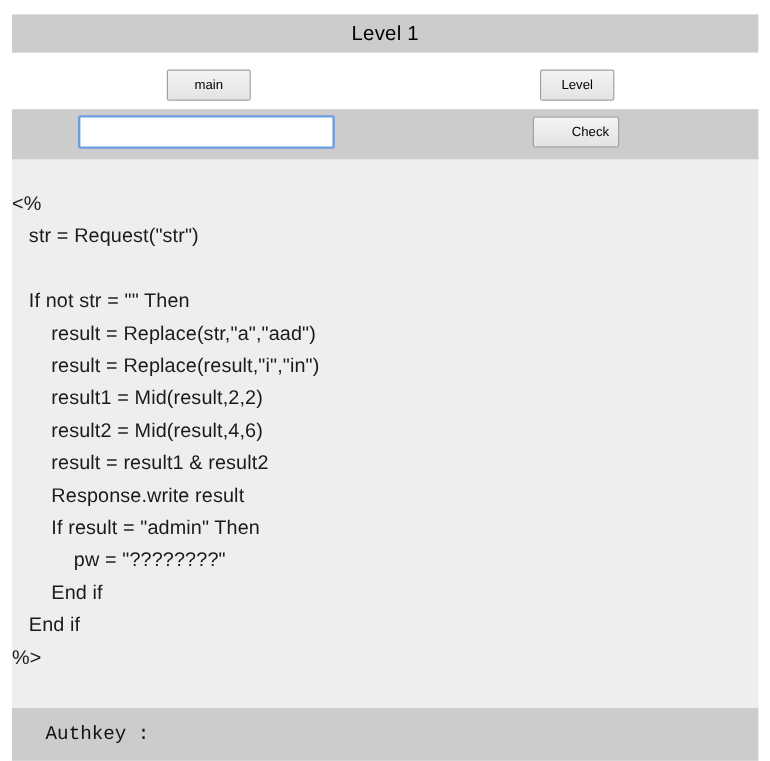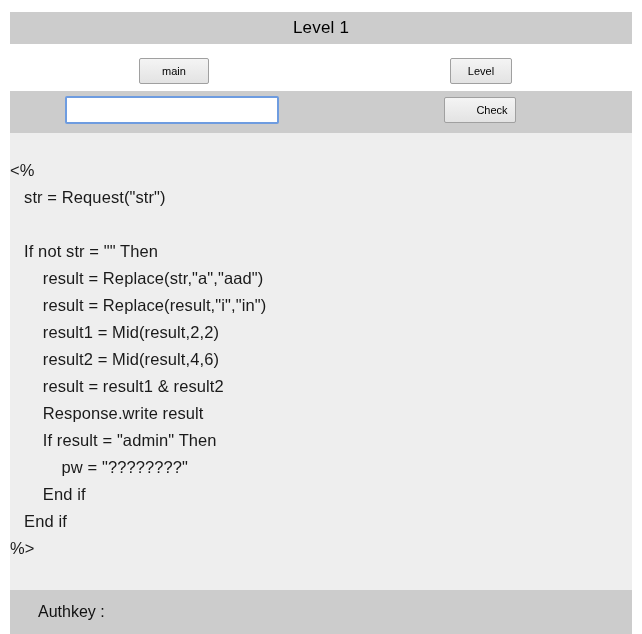--- a/index.html
+++ b/index.html
@@ -146,20 +146,21 @@
   
   .authkey-band {
     position: absolute;
     left: 10px;
     top: 590px;
     width: 622px;
     height: 44px;
     background: #cccccc;
     display: flex;
     align-items: center;
+    font-family: Liberation Mono, monospace;
   }
   .authkey-label {
     margin-left: 28px;
     font-size: 16px;
     color: #111111;
   }
 </style>
 </head>
 <body>
 

